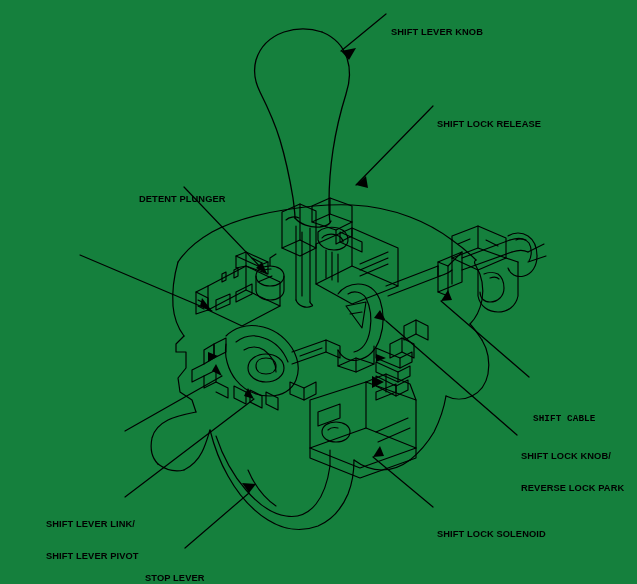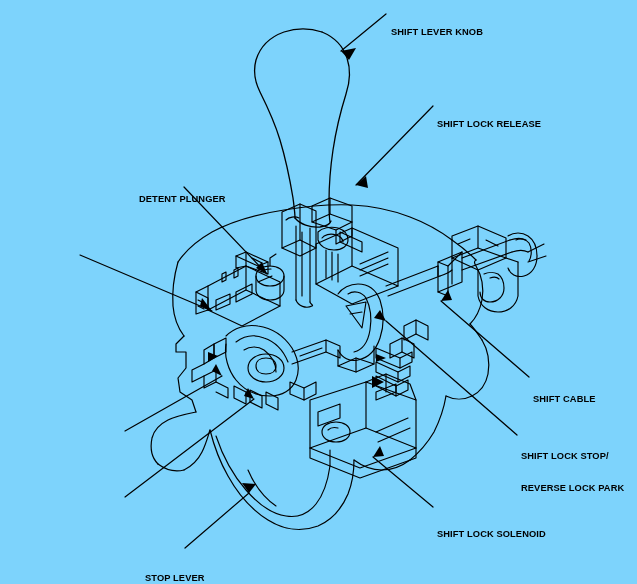--- a/index.html
+++ b/index.html
@@ -8,21 +8,21 @@
     padding: 0;
     background: #ffffff;
   }
   body {
     font-family: "Liberation Sans", sans-serif;
   }
   #diagram-root {
     position: relative;
     width: 637px;
     height: 584px;
-    background: #7dd3fc;
+    background: #15803d;
     overflow: hidden;
   }
   #diagram-svg {
     position: absolute;
     left: 0;
     top: 0;
     width: 637px;
     height: 584px;
     display: block;
   }
@@ -328,30 +328,34 @@
 
   <div class="callout-label" style="left:437px; top:98px;text-align:right;">
     <div>SHIFT LOCK RELEASE</div>
   </div>
 
   <div class="callout-label" style="left:139px; top:173px;">
     <div>DETENT PLUNGER</div>
   </div>
 
 
-  <div class="callout-label" style="left:533px; top:373px;">
+  <div class="callout-label" style="left:533px; top:393px;font-family:Liberation Mono, monospace;">
     <div>SHIFT CABLE</div>
   </div>
 
   <div class="callout-label" style="left:521px; top:430px;">
-    <div>SHIFT LOCK STOP/</div>
+    <div>SHIFT LOCK KNOB/</div>
     <div>REVERSE LOCK PARK</div>
   </div>
 
 
+  <div class="callout-label" style="left:46px; top:498px;">
+    <div>SHIFT LEVER LINK/</div>
+    <div>SHIFT LEVER PIVOT</div>
+  </div>
 
   <div class="callout-label" style="left:437px; top:508px;">
     <div>SHIFT LOCK SOLENOID</div>
   </div>
 
   <div class="callout-label" style="left:145px; top:552px;">
     <div>STOP LEVER</div>
     
   </div>
 

